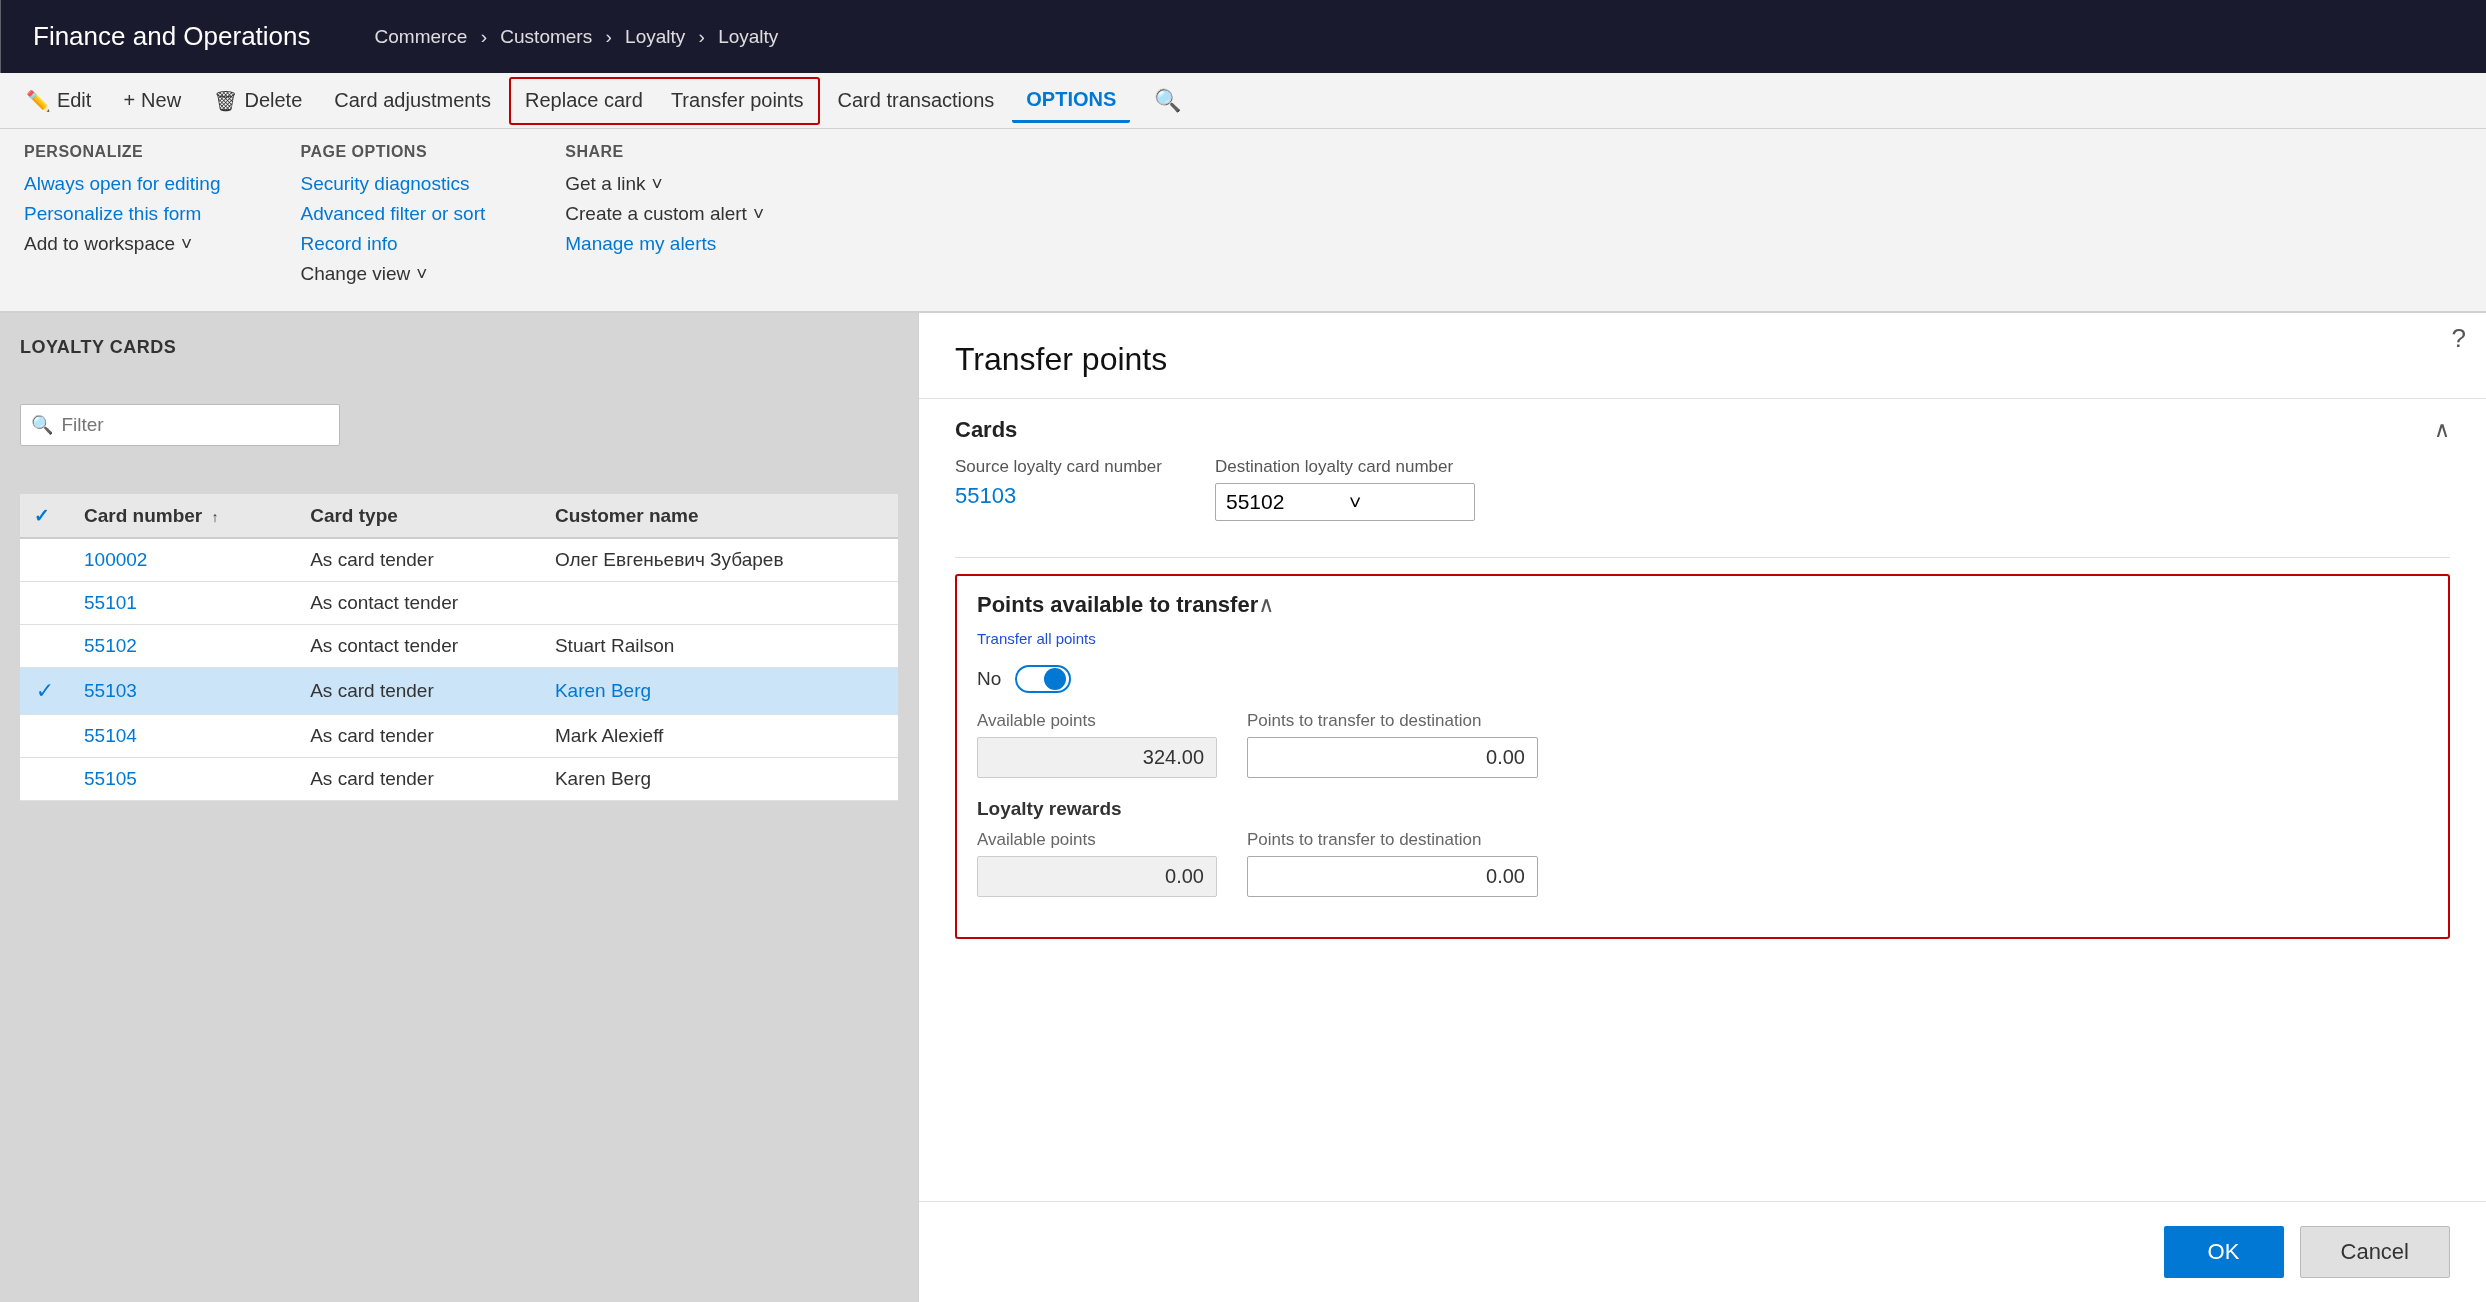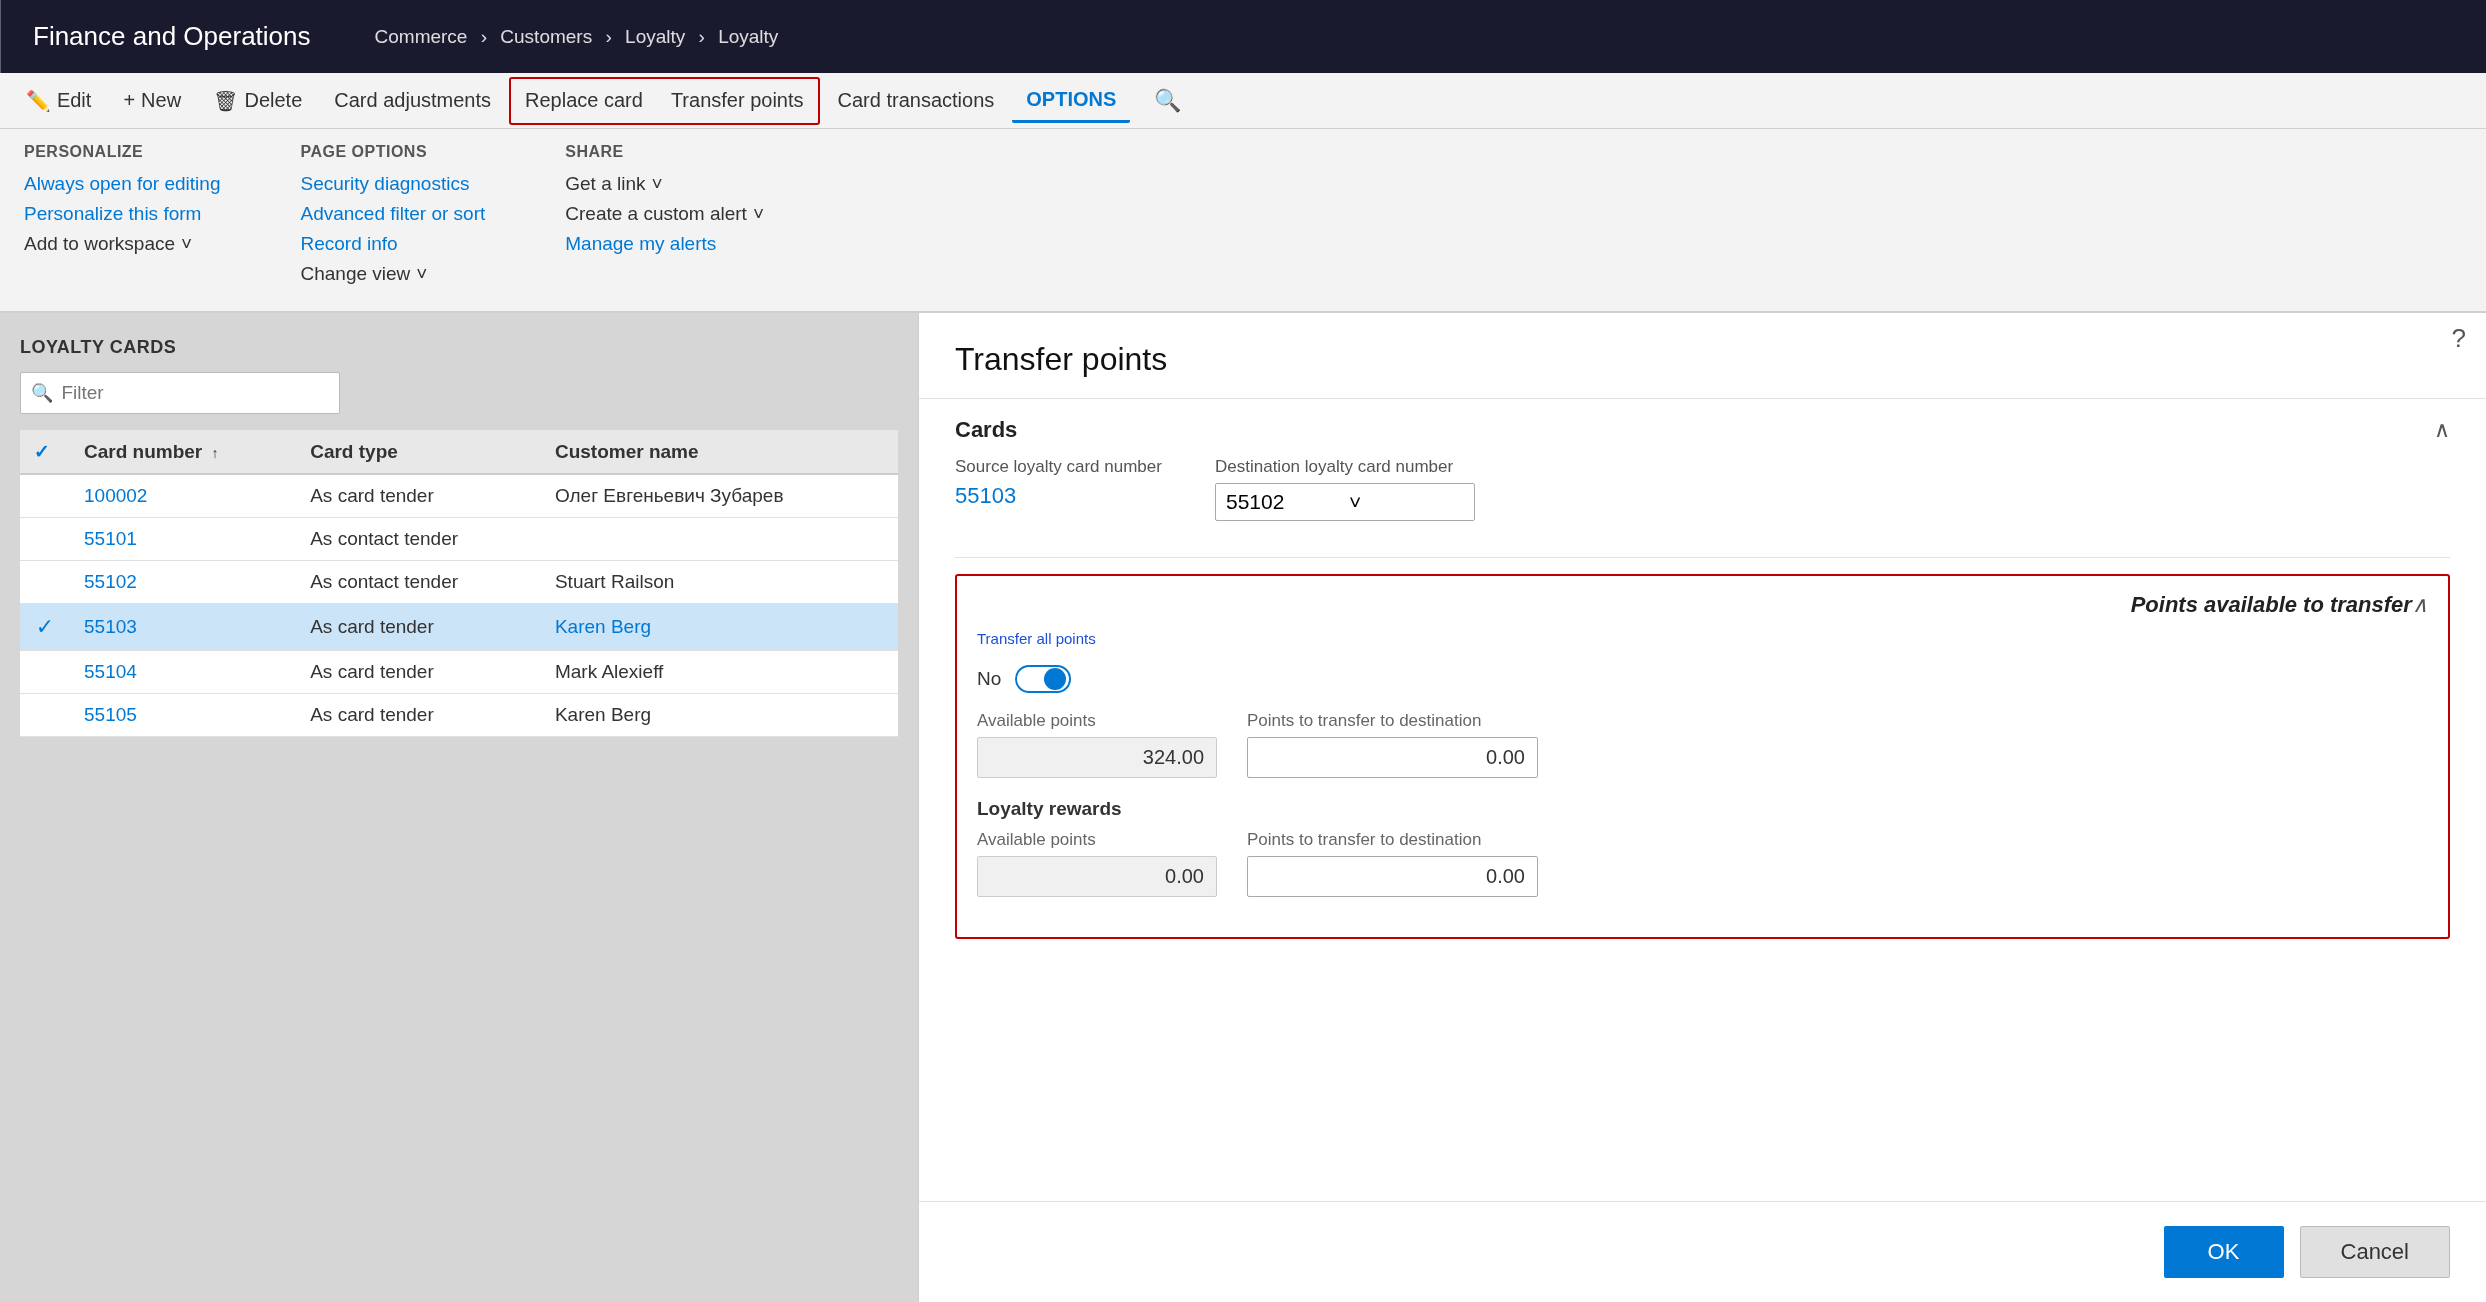--- a/index.html
+++ b/index.html
@@ -131,20 +131,21 @@
     }
 
     
     .left-panel {
       width: 918px;
       flex-shrink: 0;
       background: #d6d6d6;
       display: flex;
       flex-direction: column;
       padding: 24px 20px;
+      gap: 32px;
     }
     .section-title {
       font-size: 18px;
       font-weight: 700;
       color: #333;
       letter-spacing: 0.5px;
       margin-bottom: 14px;
     }
     .filter-bar {
       display: flex;
@@ -279,24 +280,23 @@
     
     .points-section {
       border: 2px solid #c00000;
       border-radius: 3px;
       margin: 16px 0 24px 0;
       padding: 0 20px 20px 20px;
     }
     .points-section-header {
       display: flex;
       align-items: center;
-      justify-content: flex-end;
+      justify-content: flex-start;
       padding: 16px 0 12px 0;
       cursor: pointer;
-      font-style: italic;
     }
     .points-section-title {
       font-size: 22px;
       font-weight: 600;
       color: #222;
     }
 
     
     .toggle-row {
       display: flex;

